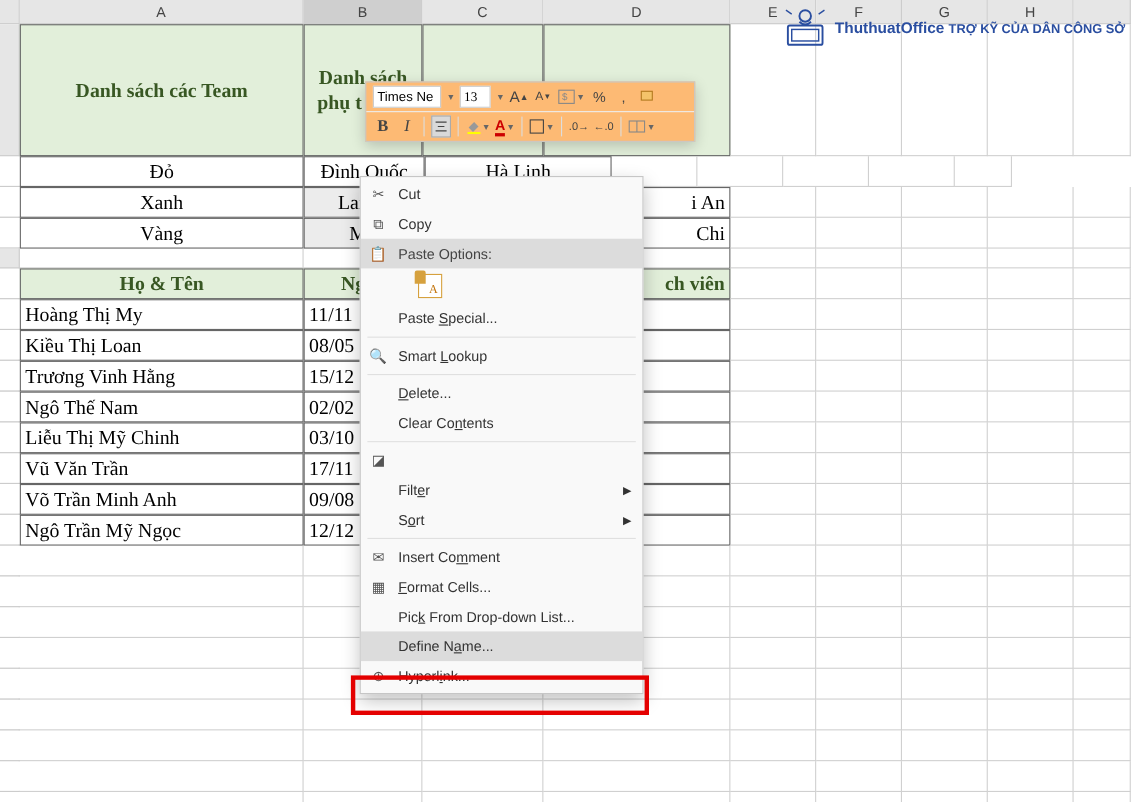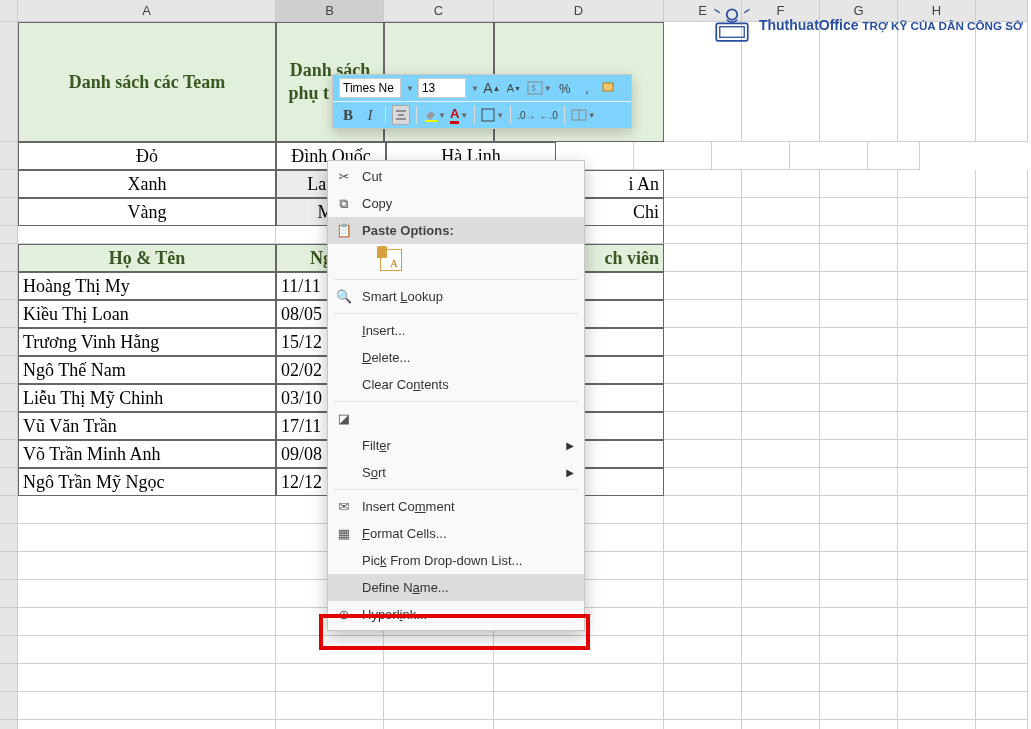--- a/index.html
+++ b/index.html
@@ -59,38 +59,38 @@
   }
   .bordered { border: 1px solid #666; }
   .selected-range { background:#ececec; }
   .sel-outline { outline: 2px solid #217346; outline-offset:-1px; }
 
   
   .cA{width:258px;} .cB{width:108px;} .cC{width:110px;} .cD{width:170px;}
   .cE{width:78px;} .cF{width:78px;} .cG{width:78px;} .cH{width:78px;} .cI{width:52px;}
 
   
-  .r1{height:120px;} .rN{height:28px;} .r5{height:18px;}
+  .r1{height:120px;} .rN{height:28px;align-items:flex-end;} .r5{height:18px;}
 
   
   .mini-toolbar{
     position:absolute;
     left:332px; top:74px;
     width:300px;
-    background:#7dd3fc;
+    background:#fdba74;
     border:1px solid #c8c8c8;
     box-shadow:0 4px 12px rgba(0,0,0,.2);
     z-index:50;
     font-family:"Segoe UI",sans-serif;
   }
   .mt-row{display:flex;align-items:center;gap:4px;padding:3px 6px;}
   .mt-sep{width:1px;height:18px;background:#ddd;margin:0 2px;}
   .mt-input{border:1px solid #ccc;font-size:12px;height:20px;}
   .mt-font{width:62px;padding:0 3px;}
-  .mt-size{width:48px;text-align:left;padding:0 3px;}
+  .mt-size{width:28px;text-align:left;padding:0 3px;font-family:Liberation Serif, serif;}
   .mt-btn{min-width:18px;height:20px;display:flex;align-items:center;justify-content:center;font-size:13px;color:#444;cursor:default;}
   .dd{font-size:8px;color:#666;margin-left:1px;}
 
   
   .ctx-menu{
     position:absolute;
     left:327px; top:160px;
     width:258px;
     background:#f9f9f9;
     border:1px solid #c6c6c6;
@@ -105,21 +105,21 @@
     height:27px;
     padding:0 10px 0 6px;
     gap:8px;
   }
   .ctx-item.hl{background:#dcdcdc;}
   .ctx-icon{width:20px;text-align:center;color:#555;font-size:13px;}
   .ctx-label{flex:1;}
   .ctx-label u{text-decoration:underline;}
   .ctx-arrow{font-size:10px;color:#333;}
   .ctx-divider{height:1px;background:#e0e0e0;margin:3px 6px;}
-  .ctx-sect{font-weight:bold;color:#444;}
+  .ctx-sect{font-weight:normal;color:#444;}
 
   .red-box{
     position:absolute;
     left:319px; top:614px;
     width:271px; height:36px;
     border:4px solid #e40000;
     z-index:60;
     pointer-events:none;
   }
 
@@ -525,30 +525,30 @@
     <span class="ctx-icon">📋</span>
     <span class="ctx-label ctx-sect">Paste Options:</span>
   </div>
   <div class="ctx-item" style="height:32px;">
     <span class="ctx-icon"></span>
     <div class="paste-icon-box">
         <div class="clip"></div>
         <span class="letter">A</span>
       </div>
   </div>
+  <div class="ctx-item">
+    <span class="ctx-icon"></span>
+    <span class="ctx-label"><span>Paste <u>S</u>pecial...</span></span>
+  </div>
   <div class="ctx-divider"></div>
   <div class="ctx-item">
     <span class="ctx-icon">🔍</span>
     <span class="ctx-label">Smart <u>L</u>ookup</span>
   </div>
   <div class="ctx-divider"></div>
-  <div class="ctx-item">
-    <span class="ctx-icon"></span>
-    <span class="ctx-label"><u>I</u>nsert...</span>
-  </div>
   <div class="ctx-item">
     <span class="ctx-icon"></span>
     <span class="ctx-label"><u>D</u>elete...</span>
   </div>
   <div class="ctx-item">
     <span class="ctx-icon"></span>
     <span class="ctx-label">Clear Co<u>n</u>tents</span>
   </div>
   <div class="ctx-divider"></div>
   <div class="ctx-item">

